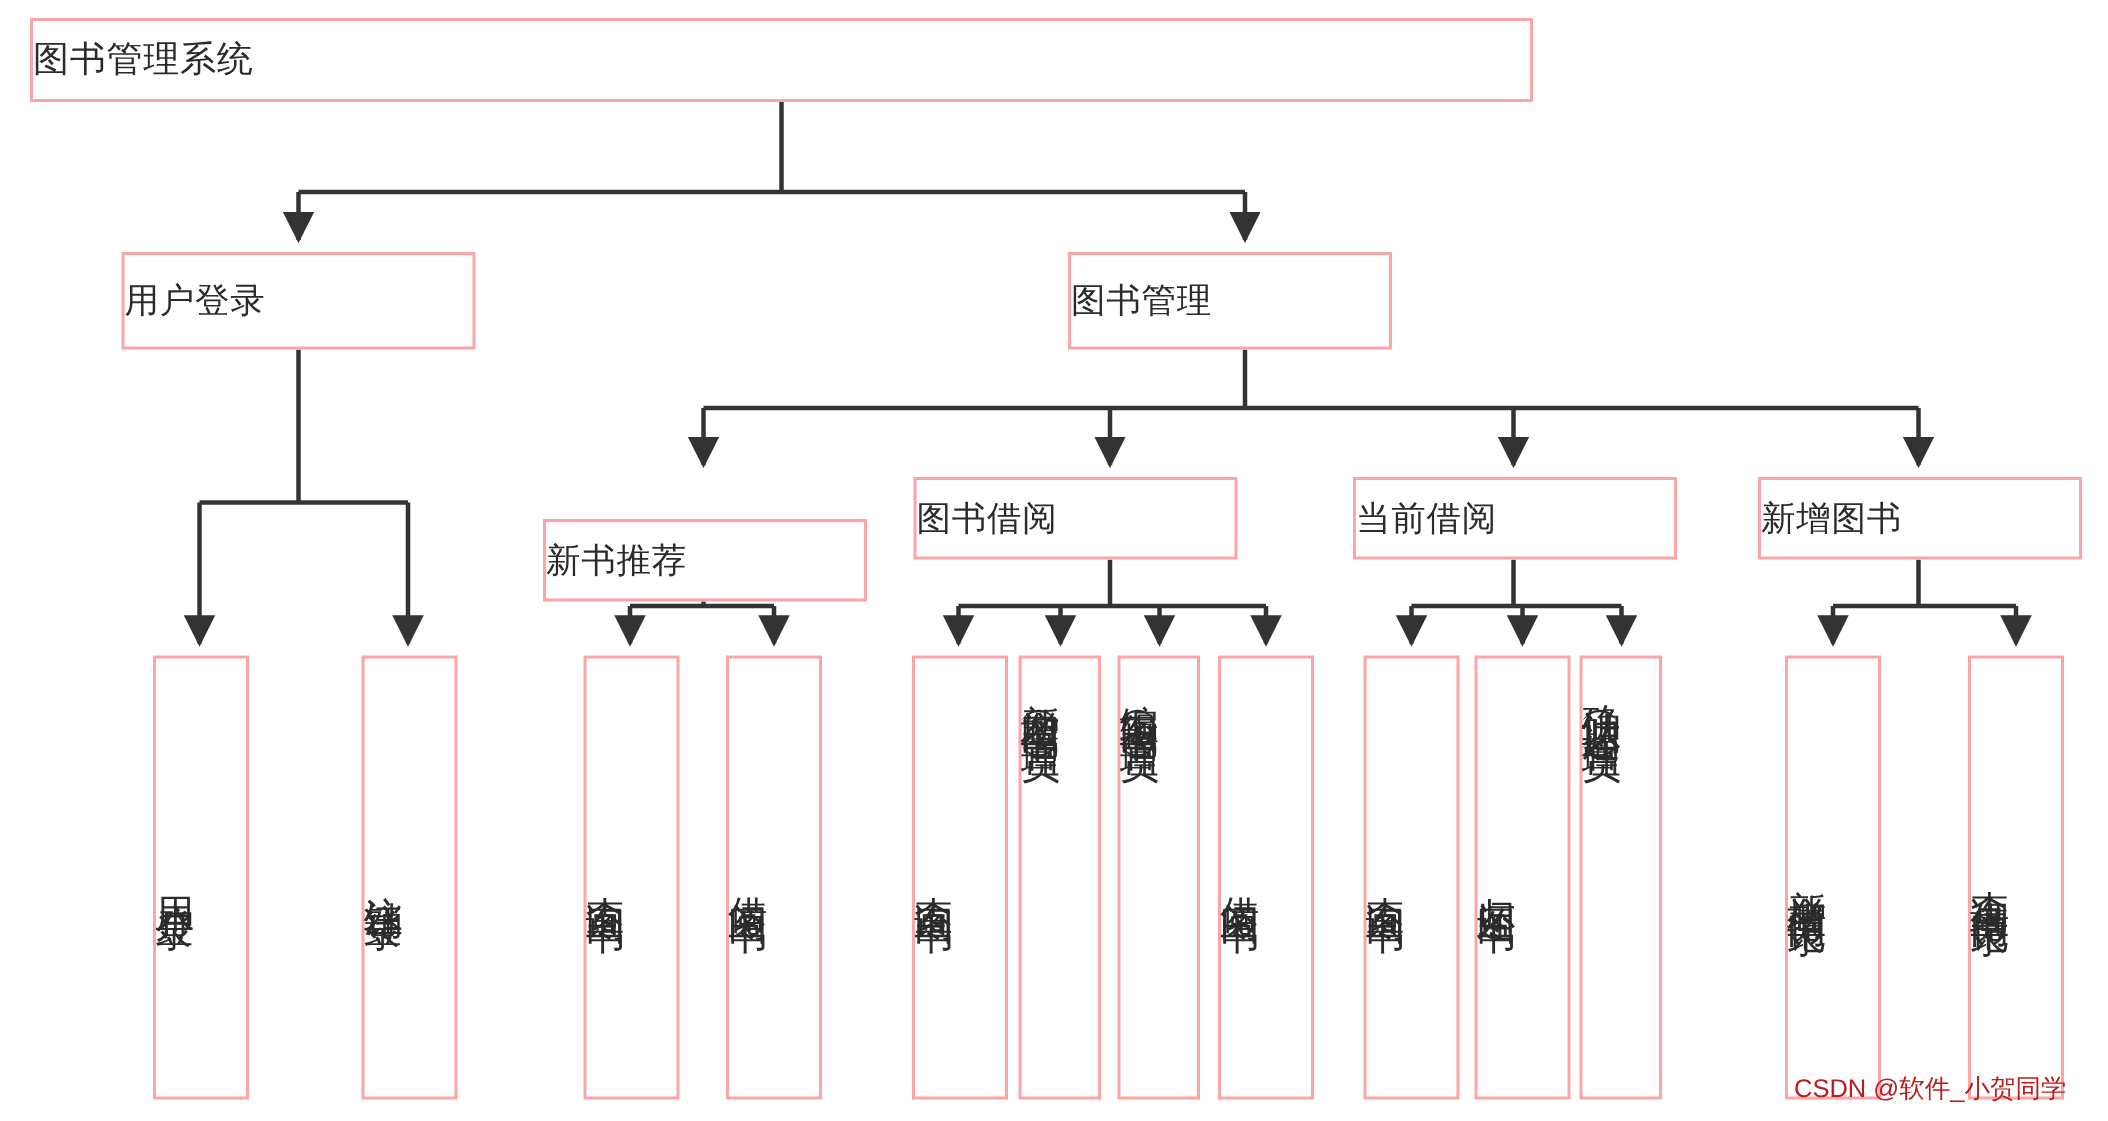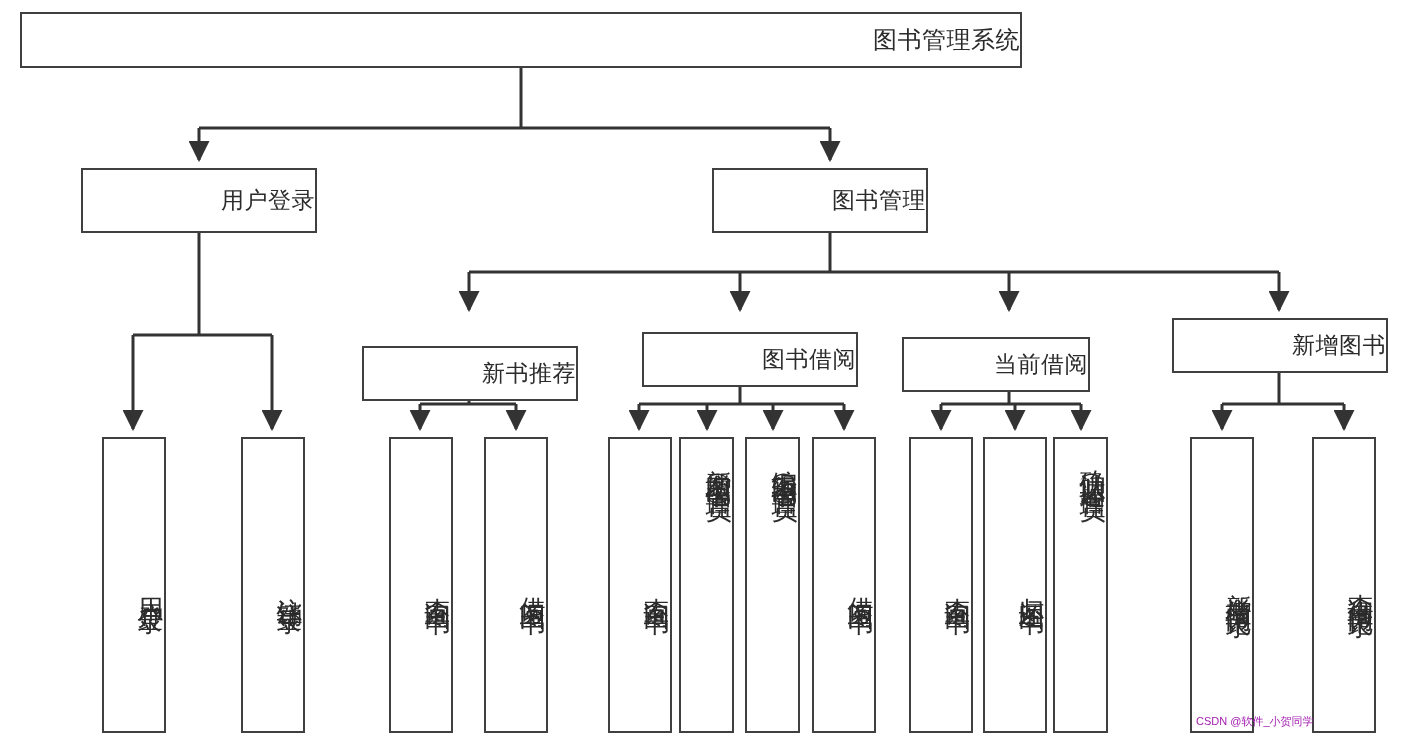--- a/index.html
+++ b/index.html
@@ -23,24 +23,24 @@
     left: 0;
     top: 0;
     width: 1405px;
     height: 747px;
     pointer-events: none;
   }
   .node {
     position: absolute;
     box-sizing: border-box;
     background: #ffffff;
-    border: 2px solid #404040;
+    border: 2px solid #fca5a5;
     display: flex;
     align-items: center;
-    justify-content: flex-end;
+    justify-content: flex-start;
     color: #2b2b2b;
     z-index: 2;
   }
   .node .label {
     display: block;
     text-align: center;
     line-height: 1.18;
     white-space: pre;
     color: #2b2b2b;
   }
@@ -64,22 +64,22 @@
     line-height: 1.0;
     letter-spacing: 4px;
     white-space: nowrap;
   }
   .node.v.mid {
     align-items: center;
     padding-top: 0;
   }
   .watermark {
     position: absolute;
-    color: #a21caf;
-    font-size: 11px;
+    color: #b91c1c;
+    font-size: 17px;
     white-space: nowrap;
     z-index: 5;
     font-family: "Liberation Sans", "DejaVu Sans", sans-serif;
   }
 </style>
 </head>
 <body>
 
 <div id="canvas">
 
@@ -140,24 +140,24 @@
   <div class="node h" style="left:81px; top:168px; width:236px; height:65px;">
     <span class="label">用户登录</span>
   </div>
   <div class="node h" style="left:712px; top:168px; width:216px; height:65px;">
     <span class="label">图书管理</span>
   </div>
 
   <div class="node h" style="left:362px; top:318px; width:216px; height:55px;margin-top:28px;">
     <span class="label">新书推荐</span>
   </div>
-  <div class="node h" style="left:642px; top:318px; width:216px; height:55px;margin-top:14px;">
+  <div class="node h" style="left:609px; top:318px; width:216px; height:55px;">
     <span class="label">图书借阅</span>
   </div>
-  <div class="node h" style="left:902px; top:337px; width:188px; height:55px;">
+  <div class="node h" style="left:902px; top:318px; width:216px; height:55px;">
     <span class="label">当前借阅</span>
   </div>
   <div class="node h" style="left:1172px; top:318px; width:216px; height:55px;">
     <span class="label">新增图书</span>
   </div>
 
   <div class="node v mid" style="left:102px; top:437px; width:64px; height:296px;">
     <span class="label">用户登录</span>
   </div>
   <div class="node v mid" style="left:241px; top:437px; width:64px; height:296px;">

